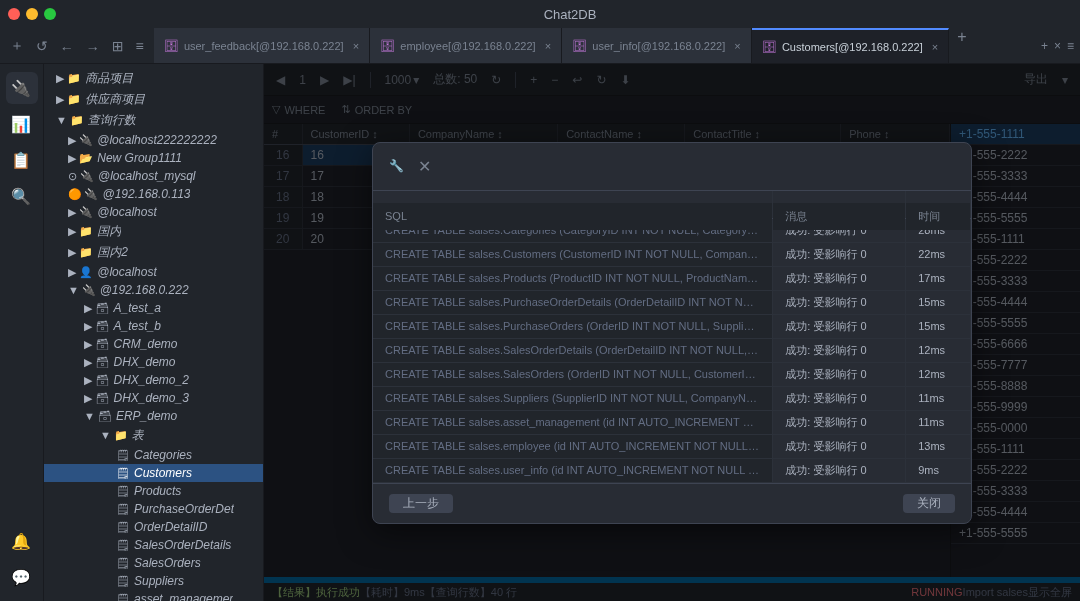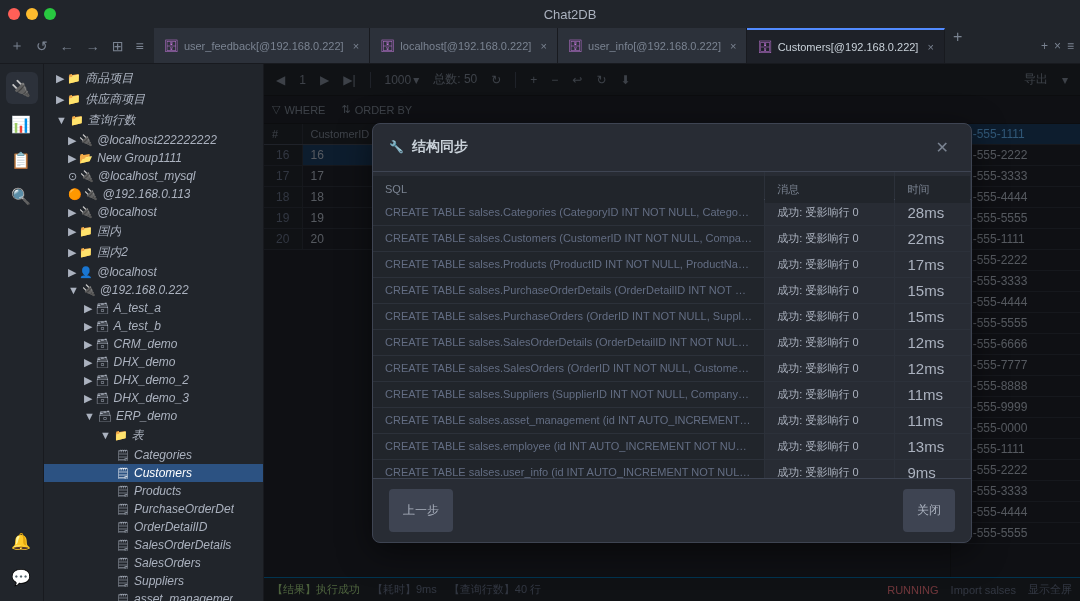--- a/index.html
+++ b/index.html
@@ -244,22 +244,22 @@
     tbody tr.selected td { background: #1a3a5c; }
     tbody tr td:first-child { background: #21252b; color: #636d83; text-align: center; }
 
     
     .status-bar {
       background: #21252b;
       height: 24px;
       display: flex;
       align-items: center;
       padding: 0 8px;
-      gap: 12px;
-      border-top: 1px solid #0369a1;
+      gap: 0;
+      border-top: 6px solid #0369a1;
       flex-shrink: 0;
       font-size: 11px;
       color: #636d83;
     }
     .status-bar .status-item { display: flex; align-items: center; gap: 4px; }
     .status-bar .status-running { color: #e06c75; }
     .status-bar .status-success { color: #98c379; }
     .status-bar .status-spacer { flex: 1; }
 
     
@@ -343,40 +343,40 @@
     }
     .modal-table thead th {
       background: #21252b;
       color: #7a8391;
       padding: 6px 12px;
       text-align: left;
       border-bottom: 1px solid #3e4452;
       font-weight: normal;
       font-size: 11px;
       position: sticky;
-      top: 4px;
+      top: 12px;
     }
     .modal-table tbody td {
       padding: 4px 12px;
       border-bottom: 1px solid #2c313a;
       color: #abb2bf;
     }
     .sql-cell { color: #61afef; font-size: 11px; max-width: 320px; overflow: hidden; text-overflow: ellipsis; white-space: nowrap; }
     .msg-cell { color: #98c379; font-size: 11px; }
-    .time-cell { color: #c678dd; font-size: 15px; }
+    .time-cell { color: #c678dd; font-size: 11px; }
     .modal-footer {
       display: flex;
       align-items: center;
       justify-content: space-between;
       padding: 10px 16px;
       border-top: 1px solid #3e4452;
       flex-shrink: 0;
     }
     .btn {
-      padding: 13px 14px;
+      padding: 1px 14px;
       border-radius: 4px;
       border: none;
       cursor: pointer;
       font-size: 12px;
     }
     .btn-default {
       background: #3e4452;
       color: #abb2bf;
     }
   </style>
@@ -402,21 +402,21 @@
     <span class="icon-btn">≡</span>
   </div>
   <div class="tabs">
     <div class="tab">
       <span class="tab-icon">🗄</span>
       <span>user_feedback[@192.168.0.222]</span>
       <span class="tab-close">×</span>
     </div>
     <div class="tab">
       <span class="tab-icon">🗄</span>
-      <span>localhost[@192.168.0.222]</span>
+      <span>employee[@192.168.0.222]</span>
       <span class="tab-close">×</span>
     </div>
     <div class="tab">
       <span class="tab-icon">🗄</span>
       <span>user_info[@192.168.0.222]</span>
       <span class="tab-close">×</span>
     </div>
     <div class="tab active">
       <span class="tab-icon">🗄</span>
       <span>Customers[@192.168.0.222]</span>
@@ -718,21 +718,20 @@
       <span class="status-spacer" style="flex:1"></span>
       <span class="status-item status-running">RUNNING</span>
       <span class="status-item">Import salses</span>
       <span class="status-item">显示全屏</span>
     </div>
 
     <div class="modal-overlay">
       <div class="modal">
         <div class="modal-header">
           <span style="margin-right:8px; color:#e5c07b;">🔧</span>
-          <span class="modal-title">结构同步</span>
           <span class="modal-close">✕</span>
         </div>
         <div class="modal-body">
           <table class="modal-table">
             <thead>
               <tr>
                 <th>SQL</th>
                 <th>消息</th>
                 <th>时间</th>
               </tr>

